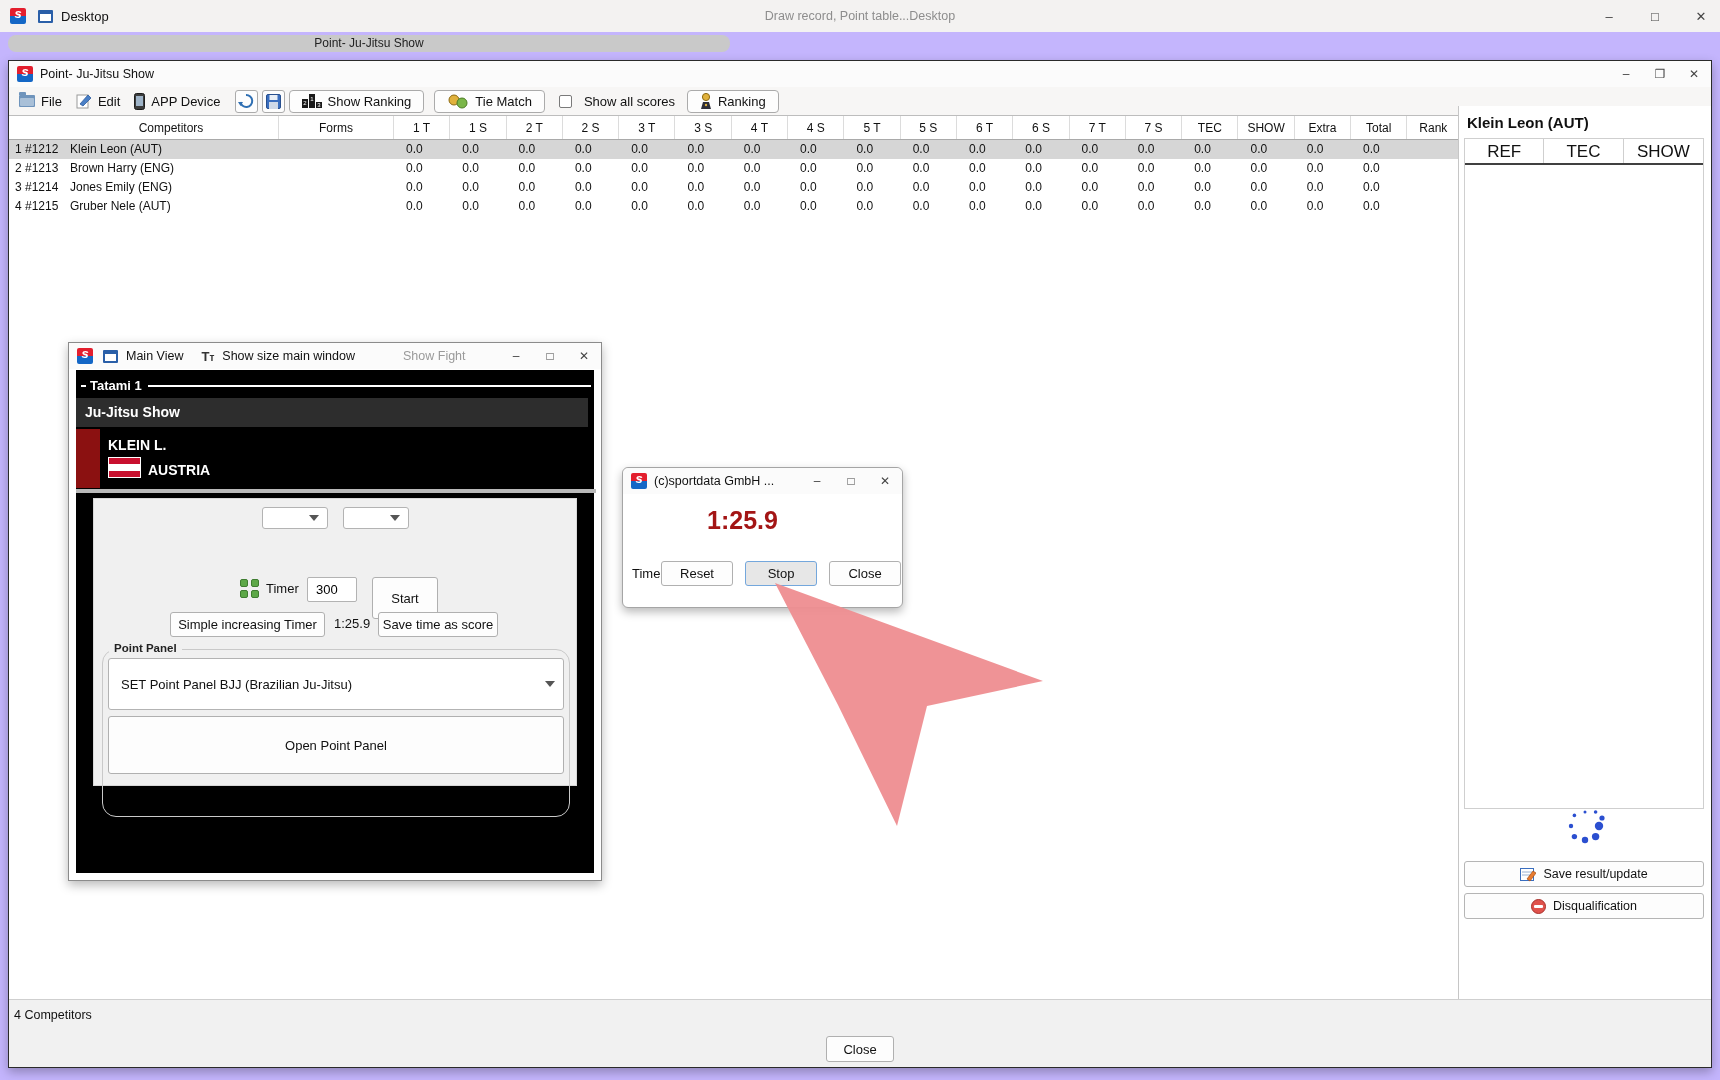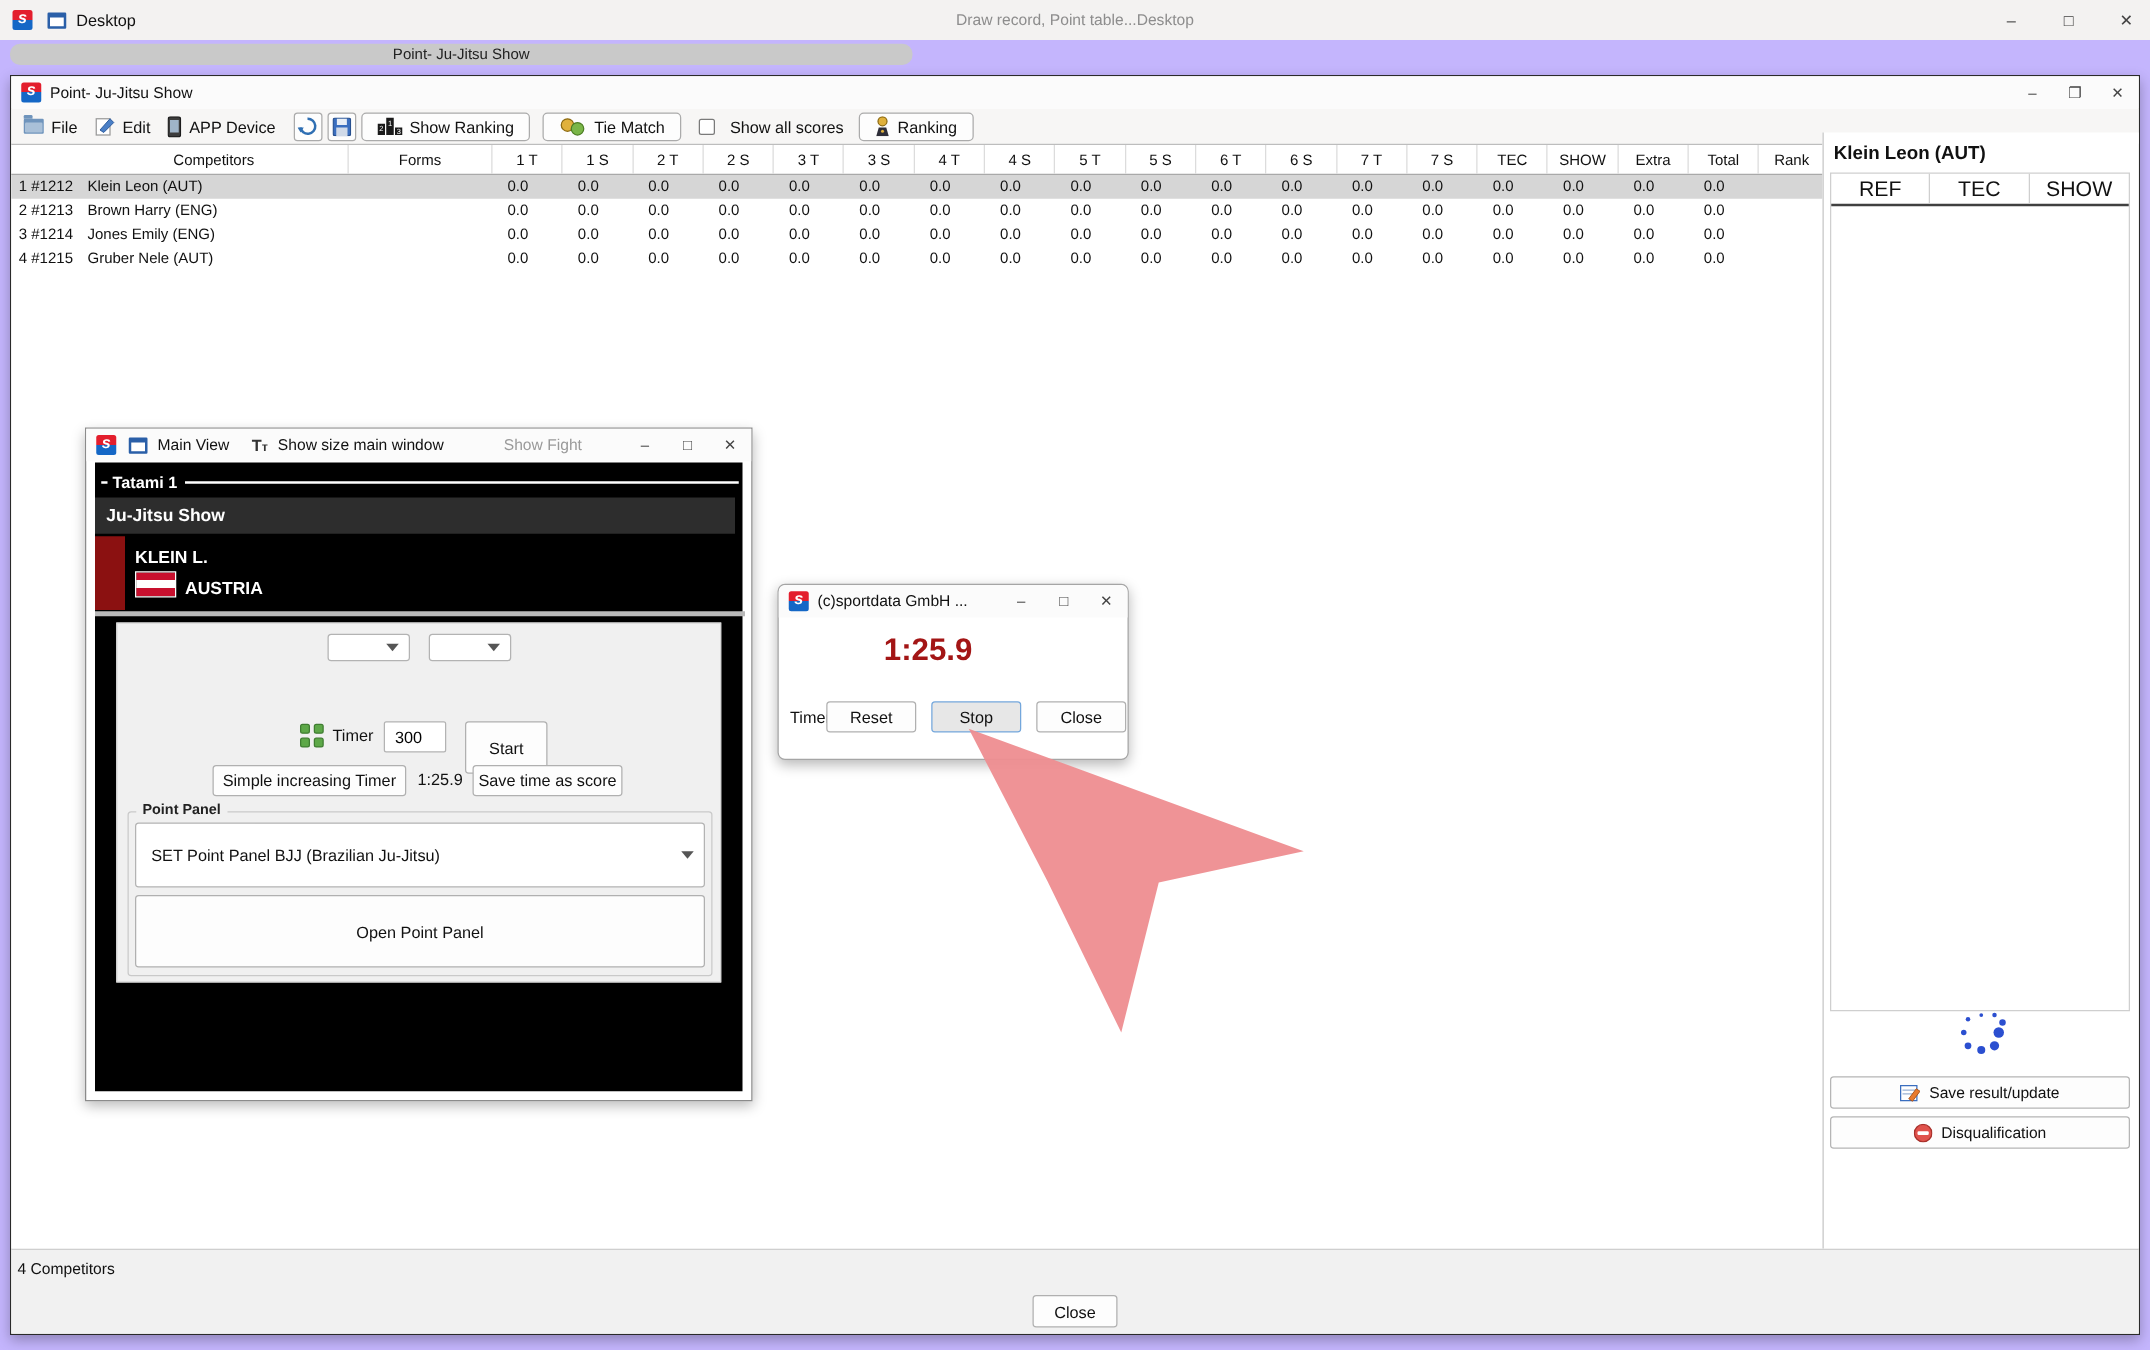--- a/index.html
+++ b/index.html
@@ -87,21 +87,21 @@
 .timer-row{position:absolute;left:0;top:78px;width:100%;height:26px;font-size:13px}
 .ic-grid{position:absolute;left:146px;top:2px;width:20px;height:20px;display:grid;grid-template-columns:8px 8px;grid-template-rows:8px 8px;gap:3px}
 .ic-grid i{background:#5da848;border:1px solid #3f7d31;border-radius:2px}
 .lbl-timer{position:absolute;left:172px;top:4px}
 #timer-input{position:absolute;left:213px;top:0;width:50px;height:25px;border:1px solid #b3b3b3;border-radius:2px;font-size:13px;padding-left:8px;font-family:"Liberation Sans",sans-serif}
 #btn-start{position:absolute;left:278px;top:0;width:66px;height:42px}
 .sit-row{position:absolute;left:0;top:113px;width:100%;height:26px;font-size:13px}
 #btn-sit{position:absolute;left:76px;top:0;width:155px;height:25px}
 .sit-time{position:absolute;left:240px;top:4px}
 #btn-sts{position:absolute;left:284px;top:0;width:120px;height:25px}
-.pp-fieldset{position:absolute;left:8px;top:150px;width:468px;height:132px;border:1px solid #c9c9c9;border-radius:3px}
+.pp-fieldset{position:absolute;left:8px;top:150px;width:468px;height:168px;border:1px solid #c9c9c9;border-radius:14px}
 .pp-legend{position:absolute;left:6px;top:-8px;background:#f0f0f0;padding:0 5px;font-size:11.5px;font-weight:bold;color:#222}
 #pp-combo{left:5px;top:8px;width:456px;height:52px}
 #pp-combo .combo-text{padding-left:12px;font-size:13px}
 #btn-opp{position:absolute;left:5px;top:66px;width:456px;height:58px}
 
 #timer-win{left:622px;top:467px;width:281px;height:141px;border:1px solid #a5a5a5;border-radius:6px}
 #timer-win .w-titlebar{border-radius:6px 6px 0 0}
 .timer-time{position:absolute;left:0;right:40px;top:38px;text-align:center;font-size:25px;font-weight:bold;color:var(--accent-red,#a31515)}
 .timer-ctl-row{position:absolute;left:0;right:0;top:93px;height:26px;font-size:13px}
 .lbl-t2{position:absolute;left:9px;top:5px}

